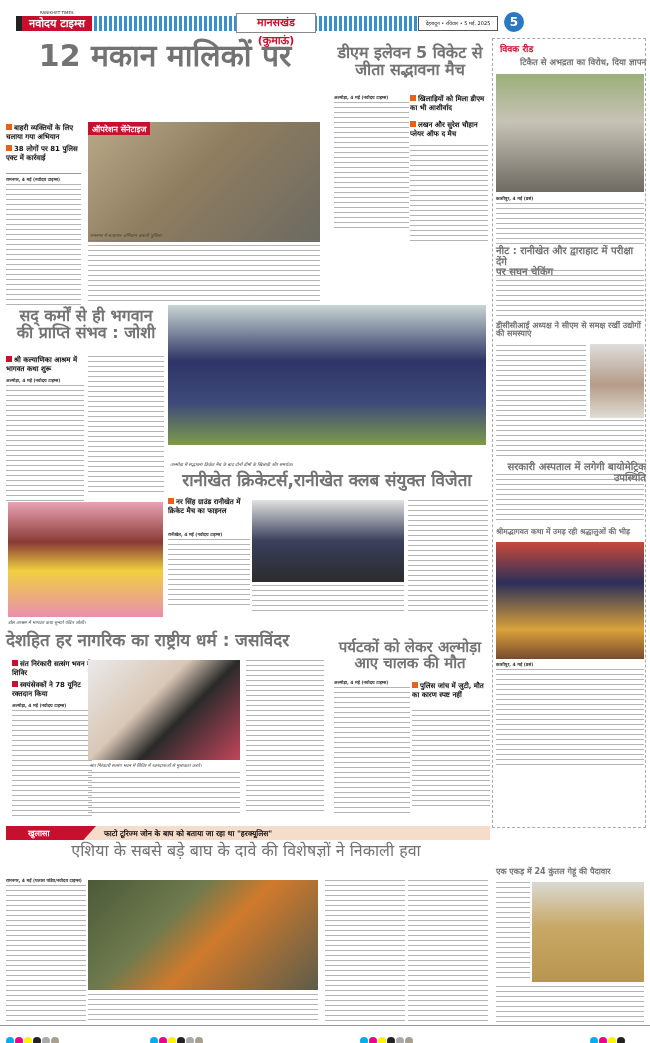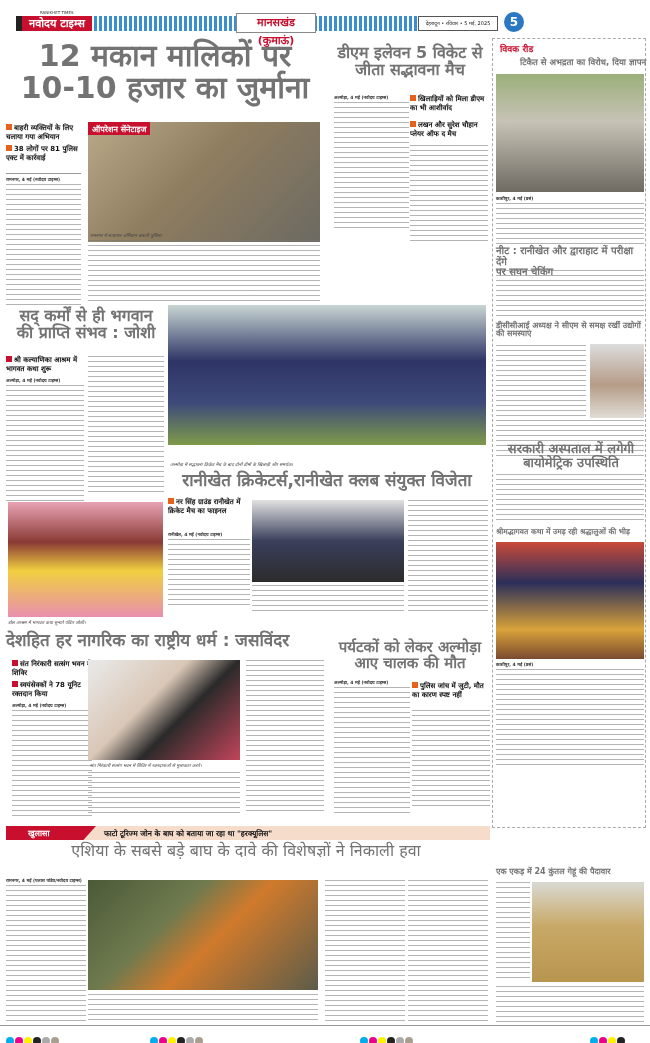--- a/index.html
+++ b/index.html
@@ -35,21 +35,20 @@
   <div class="abs brand-small">RANIKHET TIMES</div>
   <div class="abs brand">नवोदय टाइम्स</div>
   <div class="abs stripe"></div>
   <div class="abs section-tag">मानसखंड (कुमाऊं)</div>
   <div class="abs dateline">देहरादून • रविवार • 5 मई, 2025</div>
   <div class="abs pagenum">5</div>
 </div>
 
 <div class="abs headline" style="left:10px;top:40px;width:310px;font-size:30px;text-align:center;">
   <div>12 मकान मालिकों पर</div>
-  <div>10-10 हजार का जुर्माना</div>
 </div>
 <div class="abs" style="left:6px;top:124px;width:75px;">
   <div class="bulletline"><span class="sq"></span><span>बाहरी व्यक्तियों के लिए चलाया गया अभियान</span></div>
   <div class="bulletline" style="margin-top:3px;"><span class="sq"></span><span>38 लोगों पर 81 पुलिस एक्ट में कार्रवाई</span></div>
 </div>
 <div class="abs rule" style="left:6px;top:173px;width:75px;"></div>
 <div class="abs" style="left:6px;top:177px;width:75px;">
   <div class="body-text" style="font-weight:bold;">रामनगर, 4 मई (नवोदय टाइम्स)</div>
   <div class="filler" style="height:125px;"></div>
 </div>
@@ -80,21 +79,21 @@
 </div>
 <div class="abs headline" style="left:496px;top:246px;width:150px;font-size:10px;">
   <div>नीट : रानीखेत और द्वाराहाट में परीक्षा देंगे</div>
   <div>पर सघन चेकिंग</div>
 </div>
 <div class="abs filler" style="left:496px;top:270px;width:148px;height:48px;"></div>
 <div class="abs headline" style="left:496px;top:322px;width:150px;font-size:8px;">डीसीसीआई अध्यक्ष ने सीएम से समक्ष रखीं उद्योगों की समस्याएं</div>
 <div class="abs filler" style="left:496px;top:345px;width:90px;height:72px;"></div>
 <div class="abs photo" style="left:590px;top:344px;width:54px;height:74px;background:linear-gradient(180deg,#ddd 0%,#b59c88 55%,#e0ddd5 100%);"></div>
 <div class="abs filler" style="left:496px;top:420px;width:148px;height:40px;"></div>
-<div class="abs headline" style="left:496px;top:442px;width:150px;font-size:13px;text-align:center;">सरकारी अस्पताल में लगेगी बायोमेट्रिक उपस्थिति</div>
+<div class="abs headline" style="left:496px;top:462px;width:150px;font-size:10px;text-align:right;">सरकारी अस्पताल में लगेगी बायोमेट्रिक उपस्थिति</div>
 <div class="abs filler" style="left:496px;top:474px;width:148px;height:50px;"></div>
 <div class="abs headline" style="left:496px;top:528px;width:150px;font-size:7.5px;">श्रीमद्भागवत कथा में उमड़ रही श्रद्धालुओं की भीड़</div>
 <div class="abs photo" style="left:496px;top:542px;width:148px;height:117px;background:linear-gradient(180deg,#c94a3a 0%,#2c2f5a 35%,#d9a23a 75%,#7a4a30 100%);"></div>
 <div class="abs" style="left:496px;top:662px;width:148px;">
   <div class="body-text" style="font-weight:bold;">काशीपुर, 4 मई (प्रसं)</div>
   <div class="filler" style="height:100px;"></div>
 </div>
 <div class="abs headline" style="left:496px;top:868px;width:150px;font-size:8px;">एक एकड़ में 24 कुंतल गेहूं की पैदावार</div>
 <div class="abs filler" style="left:496px;top:882px;width:34px;height:100px;"></div>
 <div class="abs photo" style="left:532px;top:882px;width:112px;height:100px;background:linear-gradient(180deg,#d9d9d2 0%,#c8a866 45%,#b89650 100%);"></div>

